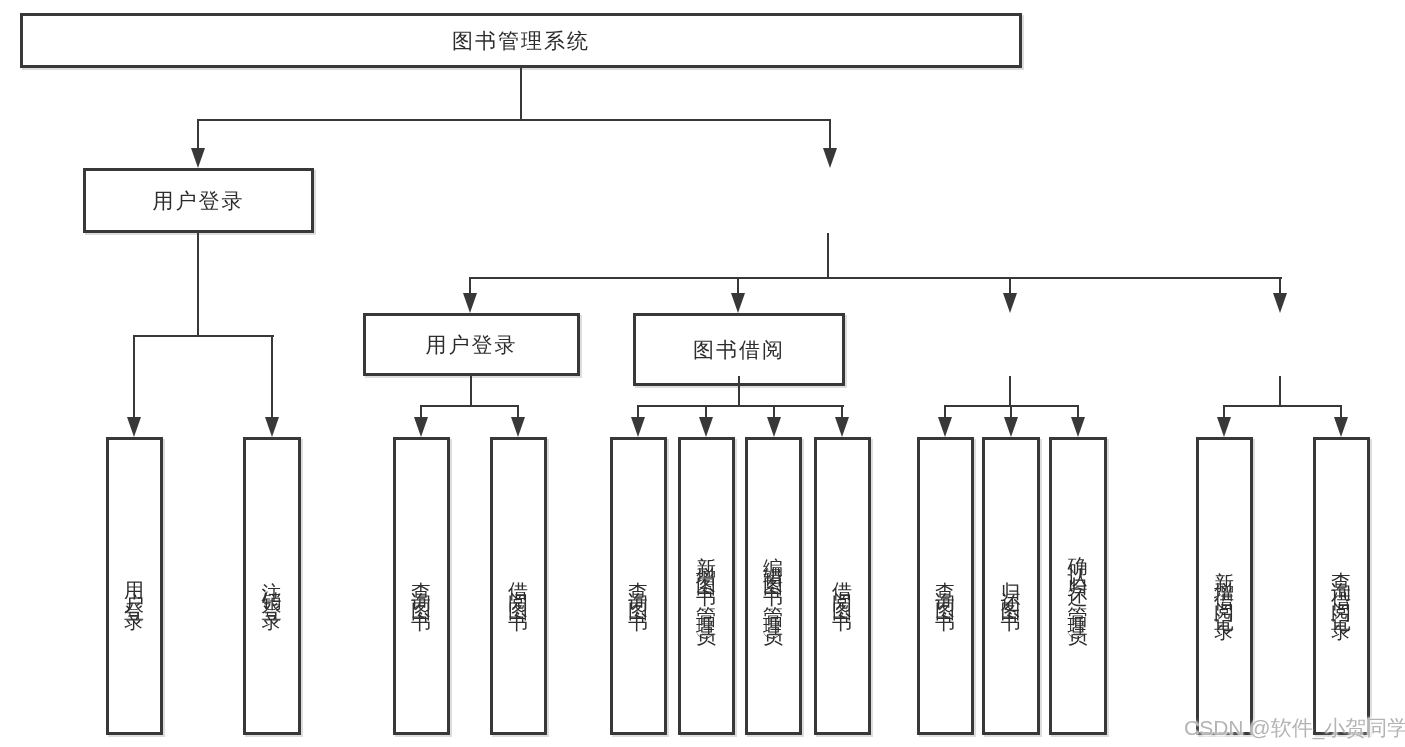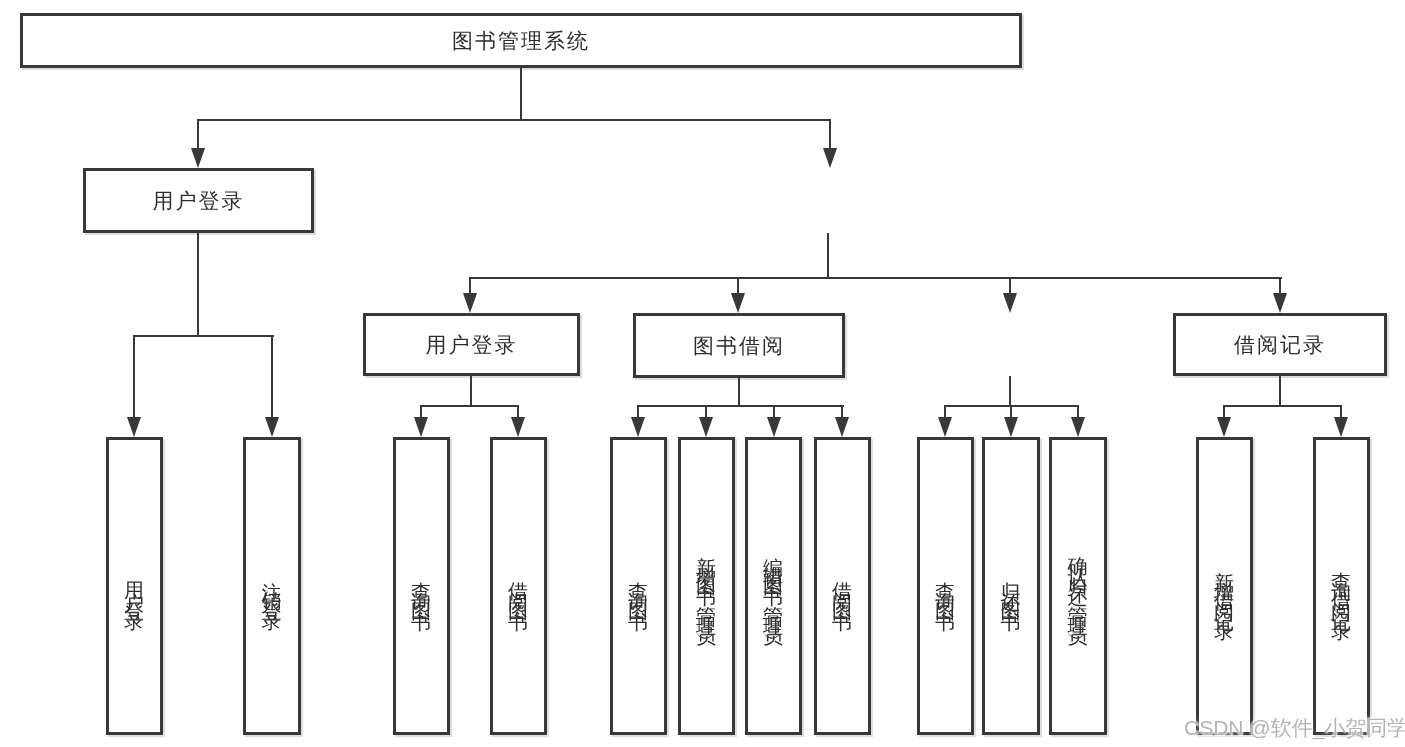--- a/index.html
+++ b/index.html
@@ -66,25 +66,22 @@
     <span class="box-label">图书管理系统</span>
   </div>
 
   <div class="box" style="left:83px;top:168px;width:231px;height:65px">
     <span class="box-label">用户登录</span>
   </div>
 
   <div class="box" style="left:363px;top:313px;width:217px;height:63px">
     <span class="box-label">用户登录</span>
   </div>
-  <div class="box" style="left:633px;top:313px;width:212px;height:65px">
+  <div class="box" style="left:633px;top:313px;width:212px;height:73px">
     <span class="box-label">图书借阅</span>
-  </div>
-  <div class="box" style="left:1173px;top:313px;width:214px;height:63px">
-    <span class="box-label">借阅记录</span>
   </div>
 
   <div class="box leaf" style="left:106px;top:437px;width:57px;height:298px">
     <span class="vtext">用户登录</span>
   </div>
   <div class="box leaf" style="left:243px;top:437px;width:58px;height:298px">
     <span class="vtext">注销登录</span>
   </div>
 
   <div class="box leaf" style="left:393px;top:437px;width:57px;height:298px">

